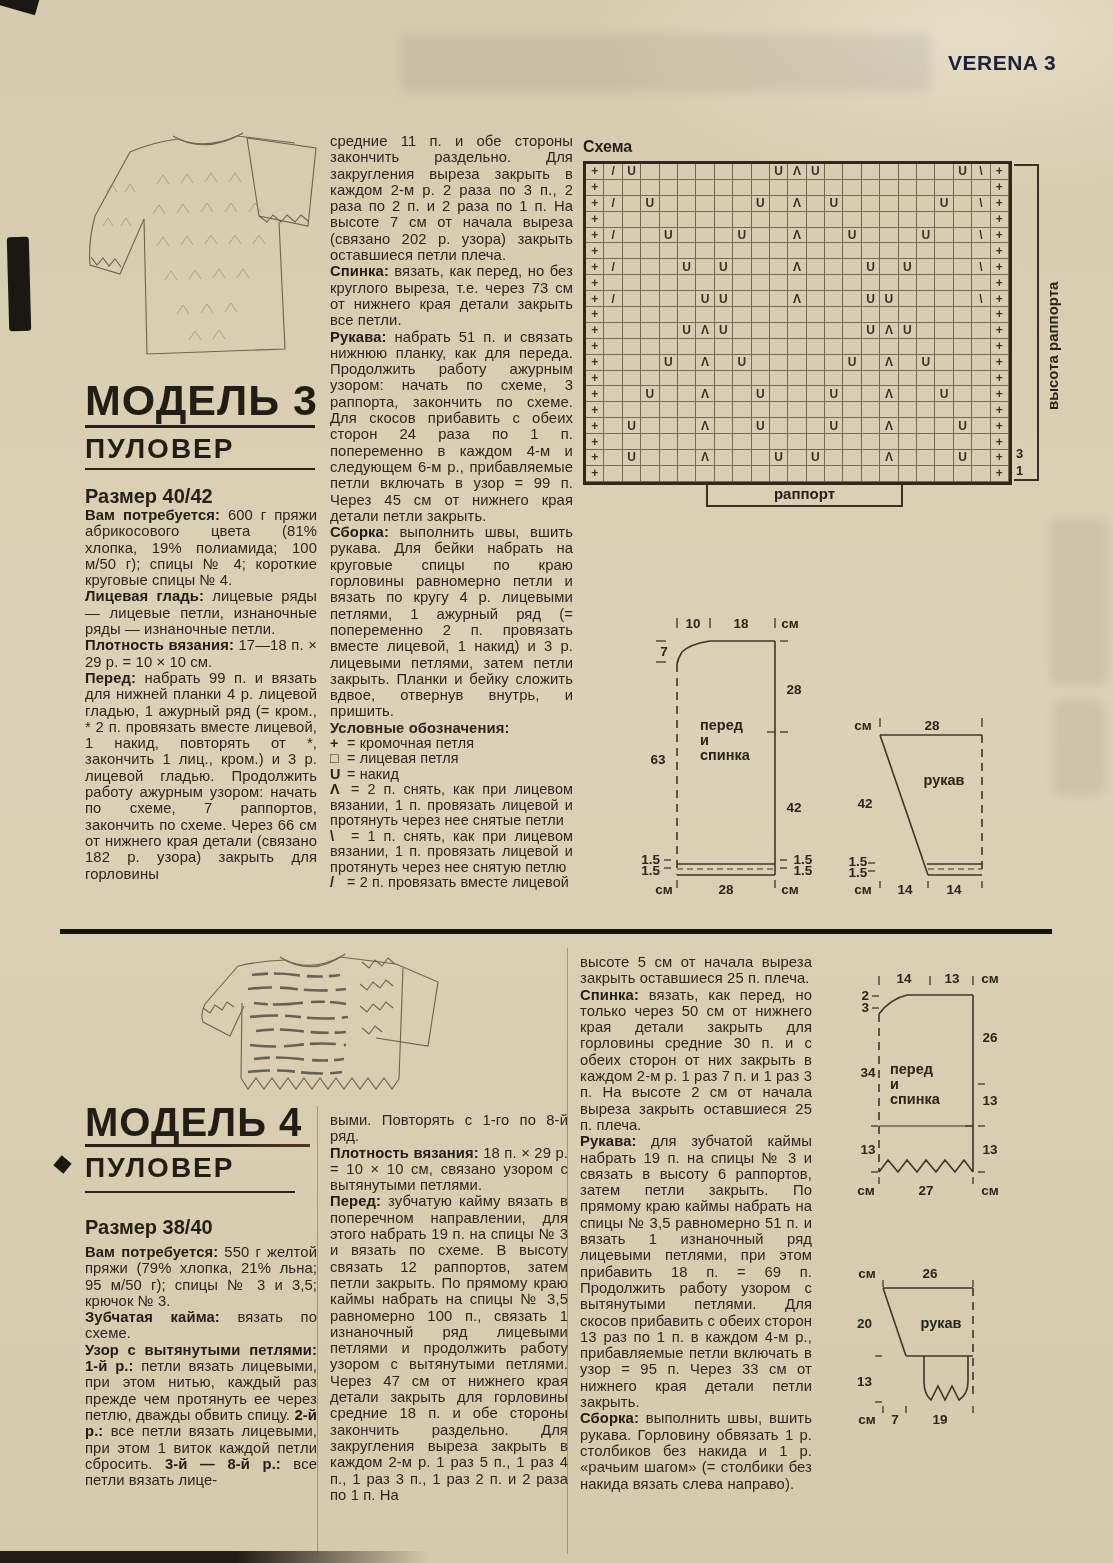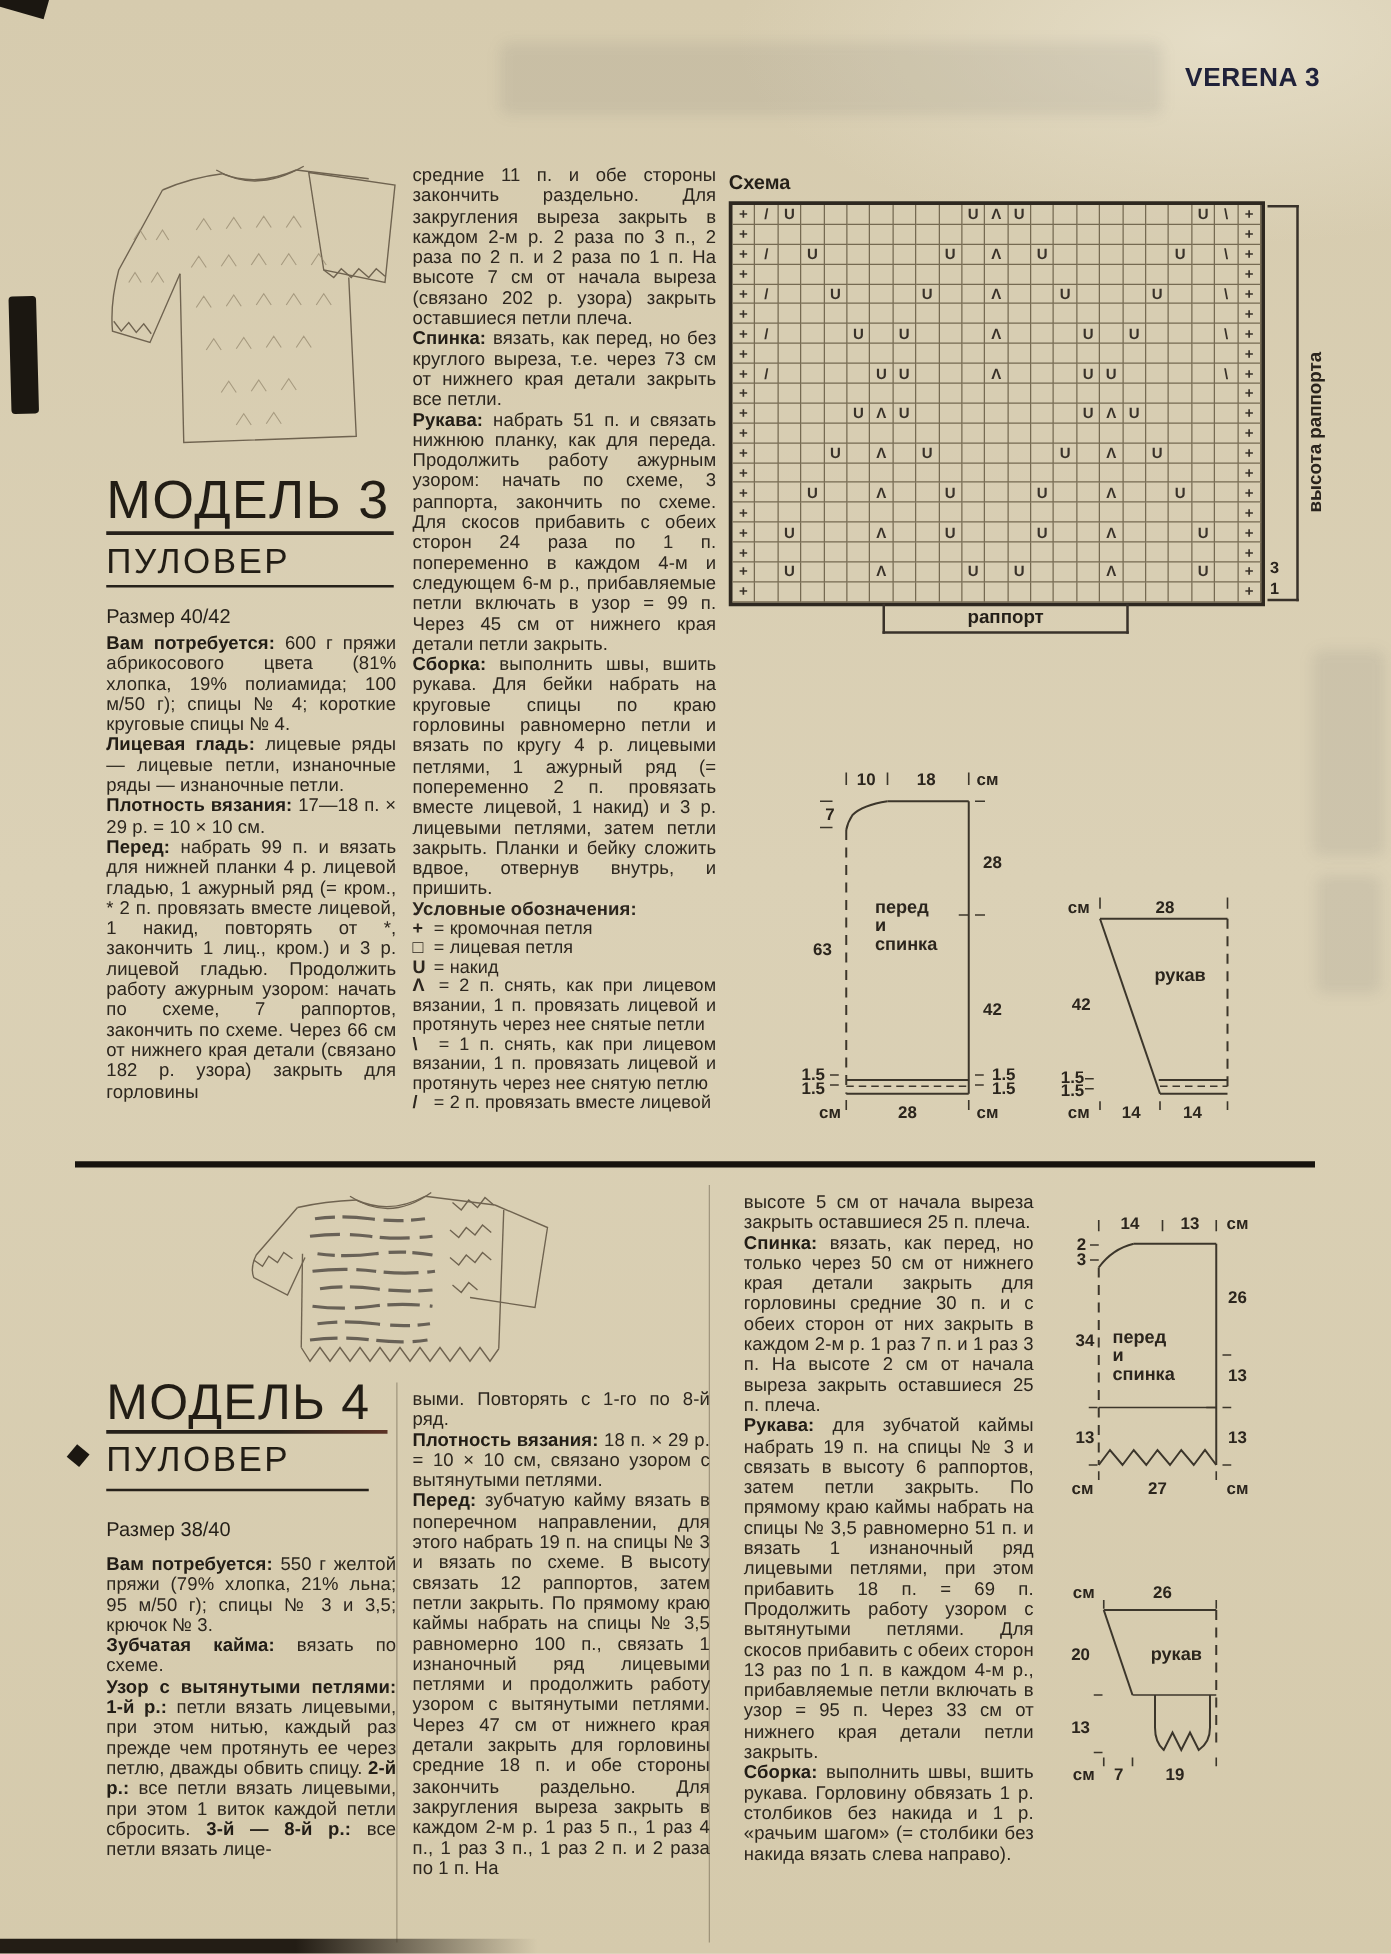--- a/index.html
+++ b/index.html
@@ -5,23 +5,23 @@
   html,body{margin:0;padding:0;}
   .page{position:relative;width:1113px;height:1563px;overflow:hidden;
     background:#d8cdb1;
     background-image:radial-gradient(ellipse 700px 300px at 85% 2%, #e5ddc6 0%, rgba(229,221,198,0) 55%),
                      linear-gradient(180deg,#d6cbae 0%,#dbd1b6 45%,#d5caac 100%);
     font-family:"Liberation Sans", sans-serif;color:#2c261e;padding-left:32px;}
   .col{position:absolute;text-align:justify;font-size:14.8px;line-height:16.3px;letter-spacing:.1px;}
   .col p{margin:0;}
   .col b{color:#221d16;}
   .brand{position:absolute;font-weight:bold;font-size:21px;letter-spacing:.5px;color:#20223a;}
-  .h1{position:absolute;font-weight:normal;color:#221d15;letter-spacing:1px;white-space:nowrap;}
+  .h1{position:absolute;font-weight:bold;color:#221d15;letter-spacing:1px;white-space:nowrap;}
   .rule{position:absolute;background:#26211a;}
-  .sizelab{position:absolute;font-weight:normal;font-size:16px;color:#241f18;}
+  .sizelab{position:absolute;font-weight:bold;font-size:20px;color:#241f18;}
   .legend-title{font-weight:bold;margin:2px 0 0 0;}
   .legend-line{margin:0;font-size:14.4px;line-height:15.5px;text-align:justify;}
   .lsym{display:inline-block;min-width:13px;font-weight:bold;}
   .chart{position:absolute;left:583px;top:161px;border:3px solid #2e2820;display:grid;
     grid-template-columns:repeat(23,18.4px);grid-auto-rows:15.9px;background:rgba(215,205,178,.6);}
   .cc{border-right:1px solid #756a52;border-bottom:1px solid #756a52;display:flex;align-items:center;justify-content:center;
     font-size:12px;font-weight:bold;color:#39322a;overflow:hidden;}
   .chart-label{position:absolute;font-weight:bold;font-size:16px;color:#241f18;}
   .vtext{position:absolute;writing-mode:vertical-rl;transform:rotate(180deg);font-weight:bold;font-size:15px;color:#2a241d;}
   .bracket{position:absolute;background:#39322a;}
@@ -700,21 +700,21 @@
         <p><b>Узор с вытянутыми петлями:</b> <b>1-й р.:</b> петли вязать лицевыми, при этом нитью, каждый раз прежде чем протянуть ее через петлю, дважды обвить спицу. <b>2-й р.:</b> все петли вязать лицевыми, при этом 1 виток каждой петли сбросить. <b>3-й — 8-й р.:</b> все петли вязать лице-</p>
       </div>
   </div>
   <div class="col" style="left:330px;top:1112px;width:238px;">
     <div>
         <p>выми. Повторять с 1-го по 8-й ряд.</p>
         <p><b>Плотность вязания:</b> 18 п. × 29 р. = 10 × 10 см, связано узором с вытянутыми петлями.</p>
         <p><b>Перед:</b> зубчатую кайму вязать в поперечном направлении, для этого набрать 19 п. на спицы № 3 и вязать по схеме. В высоту связать 12 раппортов, затем петли закрыть. По прямому краю каймы набрать на спицы № 3,5 равномерно 100 п., связать 1 изнаночный ряд лицевыми петлями и продолжить работу узором с вытянутыми петлями. Через 47 см от нижнего края детали закрыть для горловины средние 18 п. и обе стороны закончить раздельно. Для закругления выреза закрыть в каждом 2-м р. 1 раз 5 п., 1 раз 4 п., 1 раз 3 п., 1 раз 2 п. и 2 раза по 1 п. На</p>
       </div>
   </div>
-  <div class="col" style="left:580px;top:954px;width:232px;margin-left:15px;">
+  <div class="col" style="left:580px;top:954px;width:232px;">
     <div>
         <p>высоте 5 см от начала выреза закрыть оставшиеся 25 п. плеча.</p>
         <p><b>Спинка:</b> вязать, как перед, но только через 50 см от нижнего края детали закрыть для горловины средние 30 п. и с обеих сторон от них закрыть в каждом 2-м р. 1 раз 7 п. и 1 раз 3 п. На высоте 2 см от начала выреза закрыть оставшиеся 25 п. плеча.</p>
         <p><b>Рукава:</b> для зубчатой каймы набрать 19 п. на спицы № 3 и связать в высоту 6 раппортов, затем петли закрыть. По прямому краю каймы набрать на спицы № 3,5 равномерно 51 п. и вязать 1 изнаночный ряд лицевыми петлями, при этом прибавить 18 п. = 69 п. Продолжить работу узором с вытянутыми петлями. Для скосов прибавить с обеих сторон 13 раз по 1 п. в каждом 4-м р., прибавляемые петли включать в узор = 95 п. Через 33 см от нижнего края детали петли закрыть.</p>
         <p><b>Сборка:</b> выполнить швы, вшить рукава. Горловину обвязать 1 р. столбиков без накида и 1 р. «рачьим шагом» (= столбики без накида вязать слева направо).</p>
       </div>
   </div>
 
   <svg style="position:absolute;left:842px;top:962px;" width="235" height="242" viewBox="0 0 235 242">
     <g fill="none" stroke="#3c362b" stroke-width="1.6">

